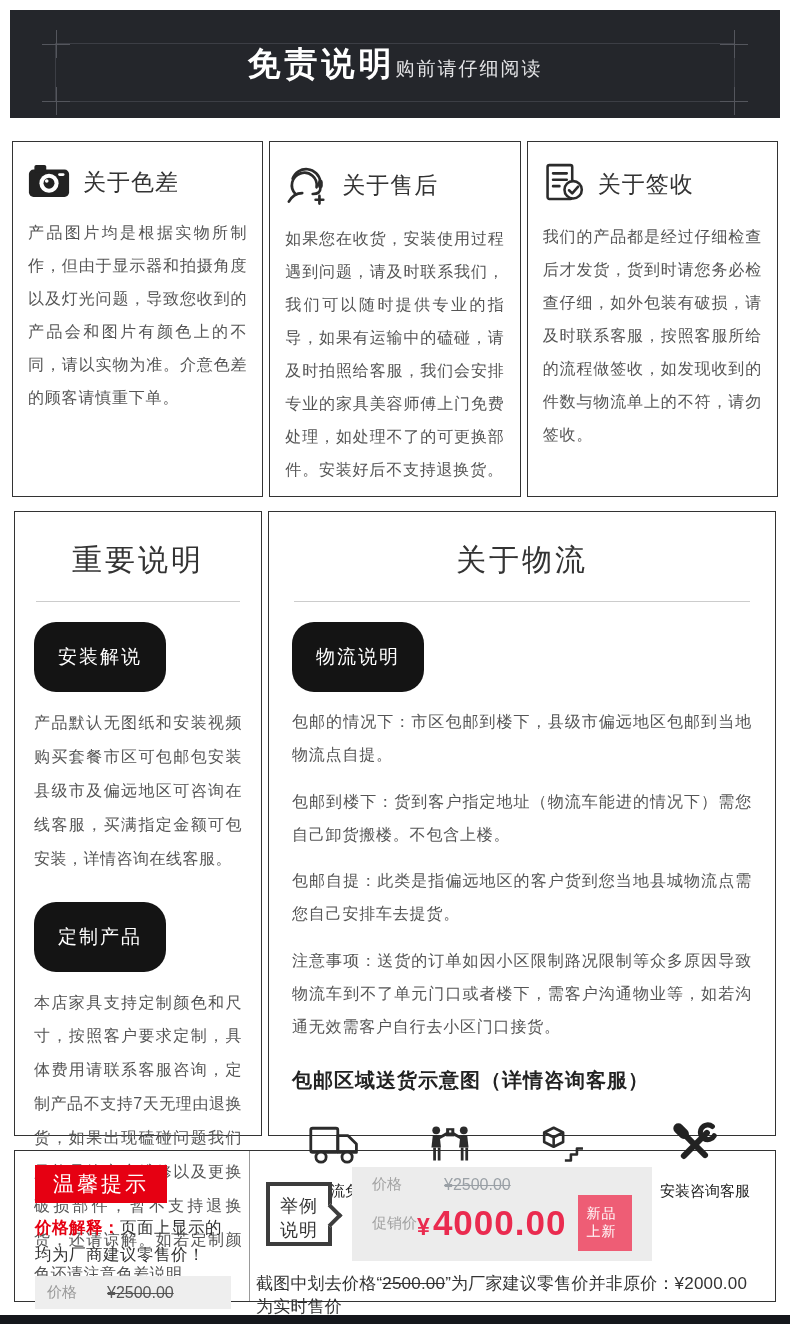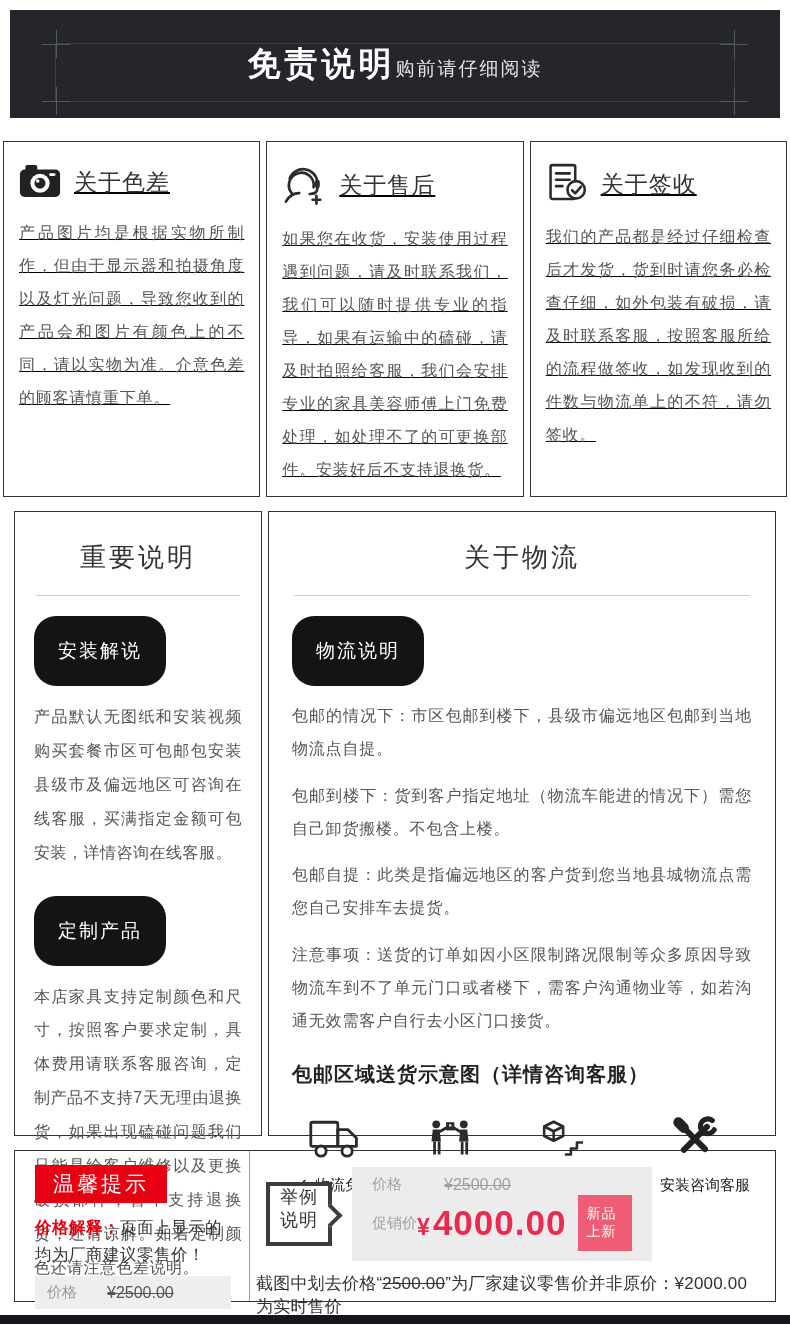--- a/index.html
+++ b/index.html
@@ -12,30 +12,30 @@
   .header .title { color:#fff; font-size:33px; font-weight:bold; letter-spacing:4px; }
   .header .subtitle { color:#e4e4e6; font-size:19px; margin-top:9px; letter-spacing:2px; }
   .frame { position:absolute; left:45px; right:45px; top:33px; bottom:16px;
            border:1px solid #3c3e45; pointer-events:none; }
   .cross { position:absolute; width:0; height:0; }
   .cross::before { content:""; position:absolute; left:-14px; top:-0.5px; width:28px; height:1px; background:#54565d; }
   .cross::after  { content:""; position:absolute; left:-0.5px; top:-14px; width:1px; height:28px; background:#54565d; }
   .cross.tl{left:0;top:0} .cross.tr{left:100%;top:0} .cross.bl{left:0;top:100%} .cross.br{left:100%;top:100%}
 
   
-  .row3 { display:flex; gap:6px; margin:23px 3px 0;text-decoration:underline; }
+  .row3 { display:flex; gap:6px; margin:23px 12px 0; }
   .ibox { flex:1; border:1px solid #333; height:356px; padding:20px 15px; background:#fff; }
   .ibox-head { display:flex; align-items:center; gap:13px; }
   .ibox-title { font-size:23px; color:#333; letter-spacing:1px; }
   .ibox-body { margin-top:14px; font-size:16px; color:#555; line-height:2.06; text-align:justify; letter-spacing:0.8px; }
 
   .row2 { display:flex; gap:6px; margin:14px 14px 0; }
   .impbox { width:248px; flex:0 0 248px; border:1px solid #333; padding:22px 19px; height:625px; }
   .logbox { flex:1; border:1px solid #333; padding:22px 23px; height:625px; }
-  .sec-title { text-align:center; font-size:26px; color:#333; letter-spacing:3px; margin-top:6px; }
+  .sec-title { text-align:center; font-size:30px; color:#333; letter-spacing:3px; margin-top:6px; }
   .divider { border-top:1px solid #ccc; margin:20px 2px 4px; }
   .pill { display:inline-block; background:#141414; color:#fff; font-size:19px; padding:22px 24px;
           border-radius:22px; margin-top:16px; letter-spacing:2px; }
   .pill.gap { margin-top:26px; }
   .imp-body { margin-top:14px; font-size:16px; color:#555; line-height:2.12; text-align:justify; letter-spacing:0.5px; }
   .log-p { margin-top:13px; font-size:16px; color:#555; line-height:2.08; text-align:justify; letter-spacing:0.8px; }
   .diagram-title { margin-top:24px; font-size:20px; font-weight:bold; color:#222; letter-spacing:1px; }
   .services { display:flex; justify-content:space-between; margin-top:20px; padding:0 2px; }
   .service { display:flex; flex-direction:column; align-items:center; }
   .service .icn { height:54px; display:flex; align-items:flex-end; justify-content:center; }
@@ -48,21 +48,21 @@
   .badge { display:inline-block; background:#e60012; color:#fff; font-size:21px; padding:5px 18px; letter-spacing:3px; }
   .explain { margin-top:11px; font-size:16.5px; line-height:1.62; color:#333; letter-spacing:0.5px; }
   .explain .red { color:#e60012; font-weight:bold; }
   .price-bar { margin-top:9px; background:#eee; padding:7px 12px; display:flex; align-items:center; gap:30px; font-size:15px; }
   .price-bar .lbl { color:#999; }
   .price-bar .val { color:#555; text-decoration:line-through; font-size:16px; }
 
   .notice-right { flex:1; padding:12px 14px 10px 6px; }
   .example-row { display:flex; align-items:center; margin-left:10px; margin-top:4px; }
   .bubble { position:relative; width:66px; height:64px; border:4px solid #3d3d3d; background:#fff;
-            display:flex; flex-direction:column; align-items:center; justify-content:flex-start;
+            display:flex; flex-direction:column; align-items:center; justify-content:flex-end;
             font-size:18px; color:#333; line-height:1.3; letter-spacing:1px; }
   .bubble::after { content:""; position:absolute; right:-11px; top:50%; width:13px; height:13px; margin-top:-7px;
             background:#fff; border-top:4px solid #3d3d3d; border-right:4px solid #3d3d3d; transform:rotate(45deg); }
   .example-box { margin-left:20px; background:#ececec; padding:8px 20px 10px; width:300px; }
   .ex-row1 { display:flex; align-items:center; font-size:15px; }
   .ex-row1 .lbl { color:#a3a3a3; width:72px; }
   .ex-row1 .old { color:#9aa0a6; text-decoration:line-through; font-size:16px; }
   .ex-row2 { display:flex; align-items:center; margin-top:1px; }
   .ex-row2 .lbl { color:#a3a3a3; width:72px; font-size:15px; }
   .promo { color:#ea2b4f; font-weight:bold; letter-spacing:1px; display:flex; align-items:baseline; }

